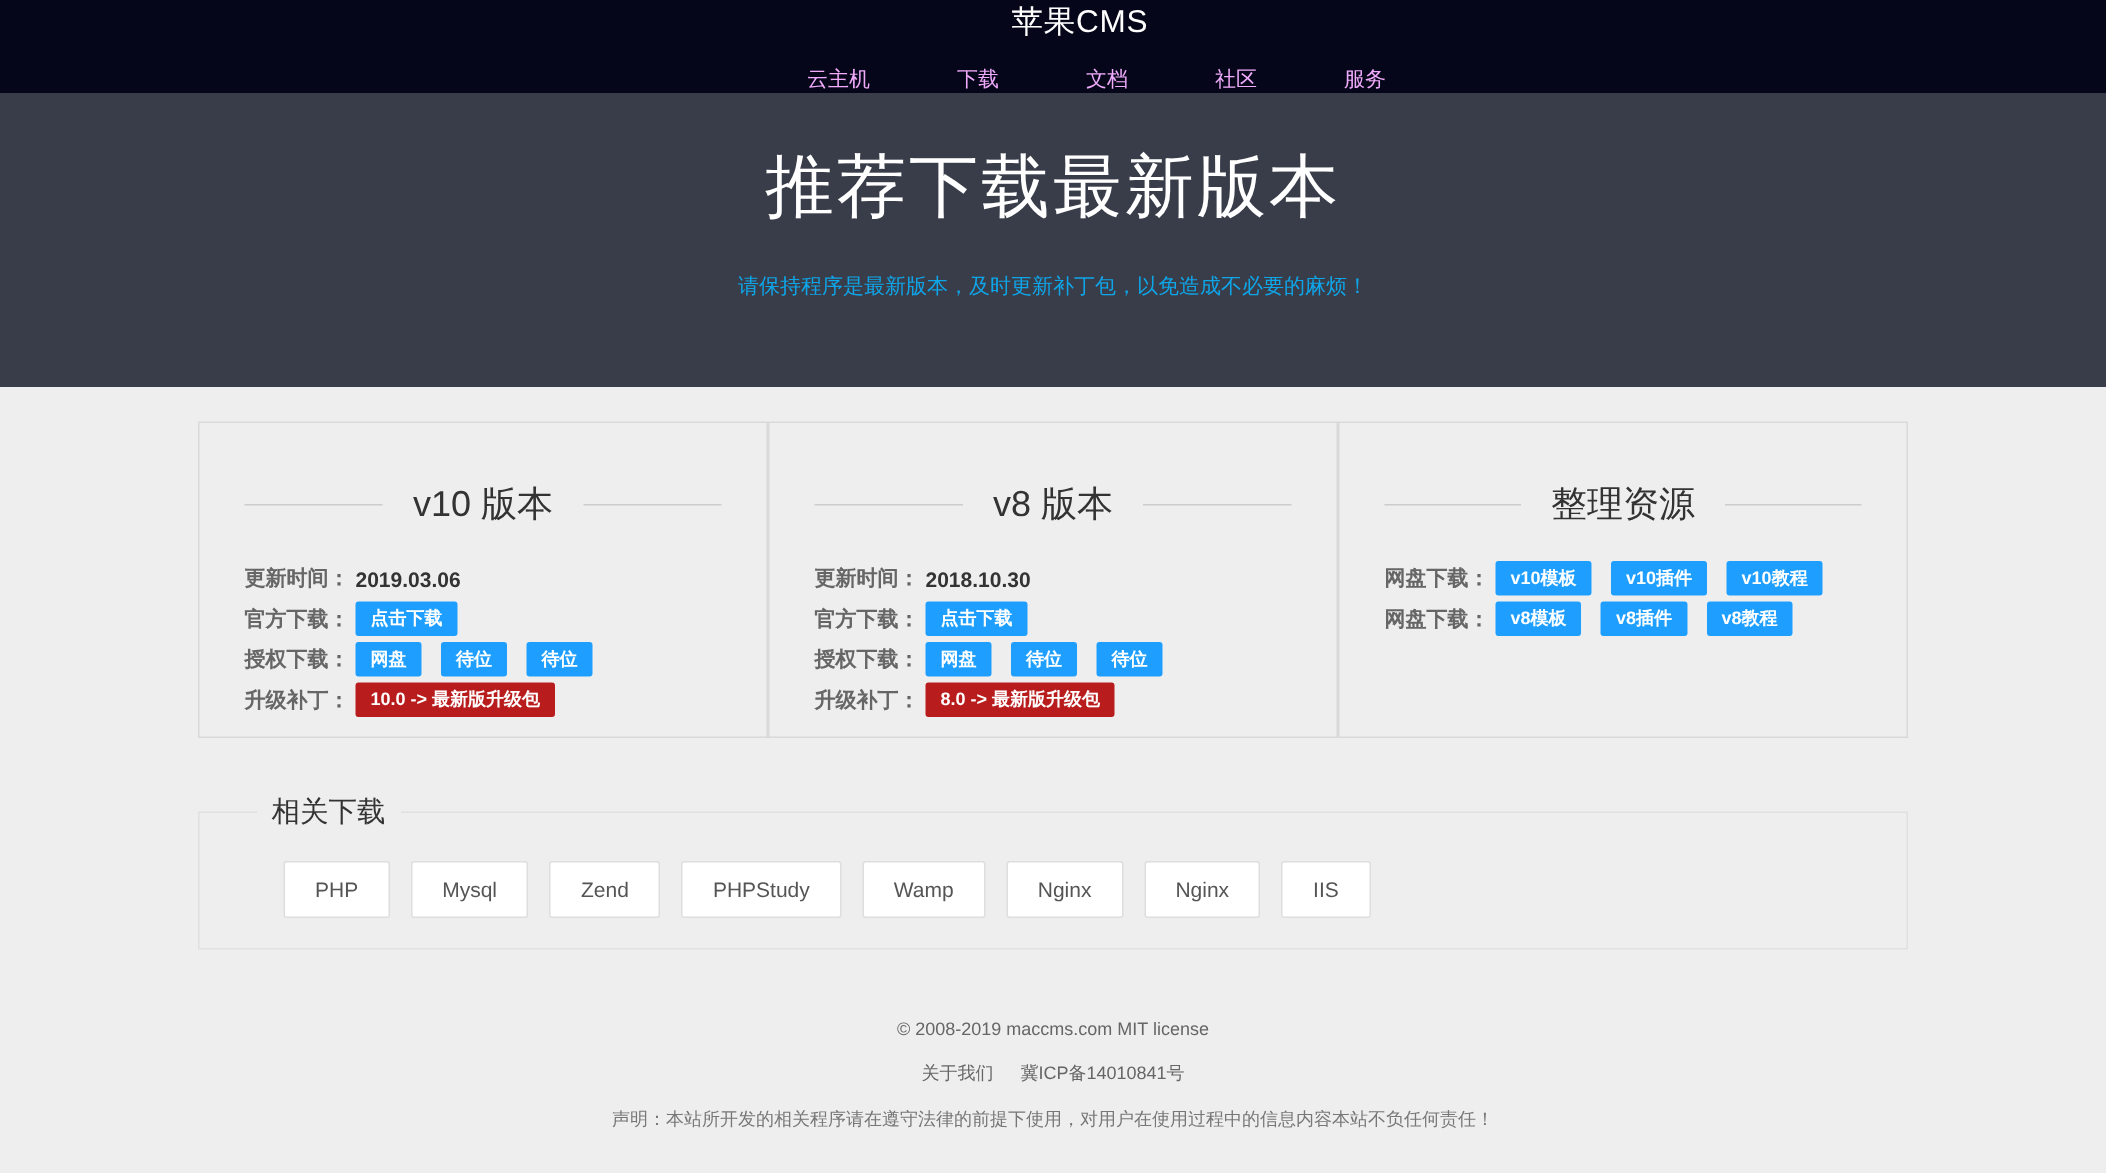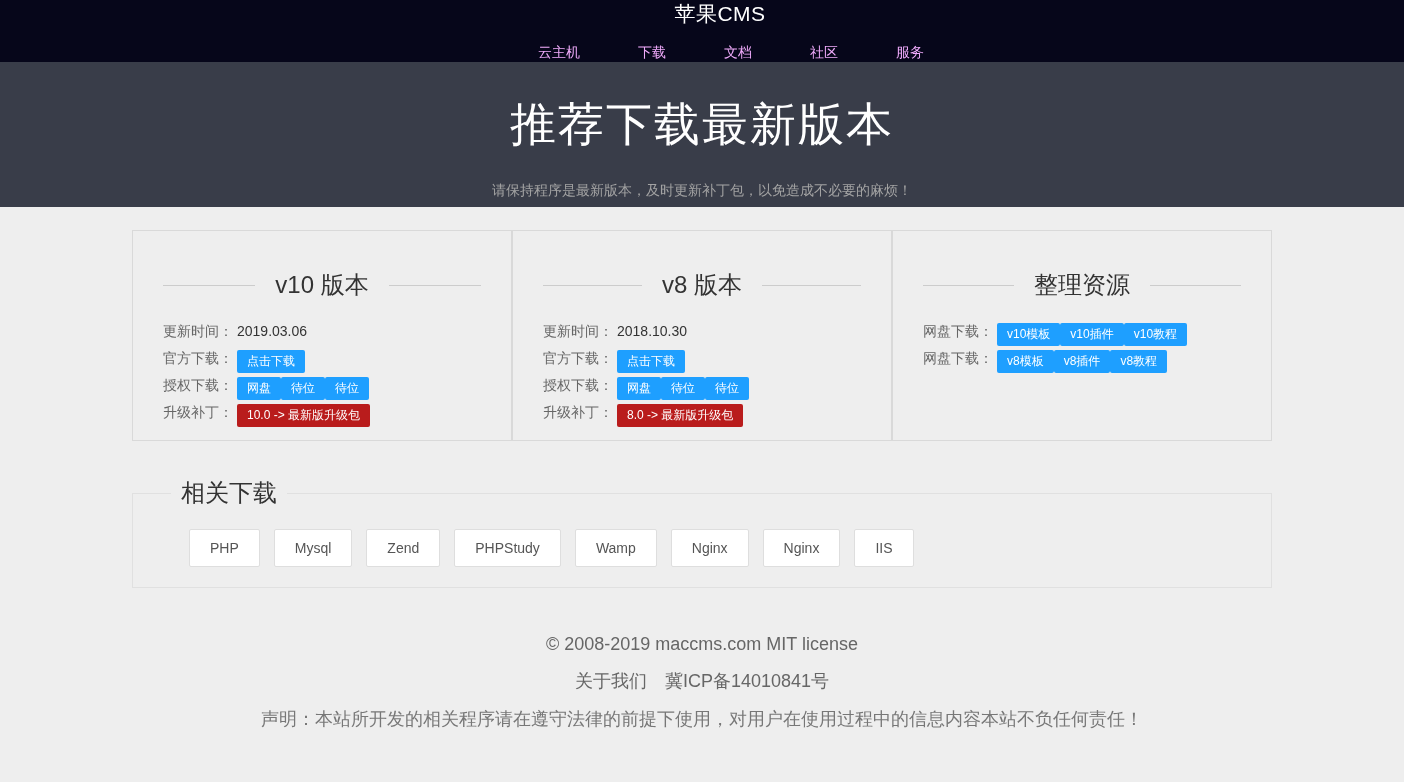--- a/index.html
+++ b/index.html
@@ -15,57 +15,57 @@
   .navbar { height:62px; background:#06061a; }
   .nav-inner {
     width:1140px; margin:0 auto; height:100%;
     display:flex; align-items:center; justify-content:space-between;flex-direction:column;
   }
   .logo { color:#ffffff; font-size:21px; margin-left:36px; letter-spacing:.5px; }
   .menu { display:flex; align-items:center; }
   .nav-item { color:#f0abfc; font-size:14px; margin-left:58px; }
 
   
-  .hero { height:145px; background:#393D49; text-align:center; }
+  .hero { height:196px; background:#393D49; text-align:center; }
   .hero h1 { margin:0; padding-top:32px; color:#ffffff; font-size:46px; font-weight:400; letter-spacing:2px; }
-  .hero p  { margin:26px 0 14px; color:#a3a3a3; font-size:14px; }
+  .hero p  { margin:26px 0 14px; color:#0ea5e9; font-size:14px; }
 
   
   .container { width:1140px; margin:0 auto; }
   .cards { display:flex; margin-top:23px; }
   .card {
     flex:1; height:211px; border:1px solid #d9d9d9;
     padding:0 30px;
   }
   .card-title { display:flex; align-items:center; margin-top:38px; margin-bottom:22px; }
   .card-title h2 { margin:0 20px; font-size:24px; font-weight:400; color:#333; white-space:nowrap; }
   .tline { flex:1; height:1px; background:#cccccc; }
-  .card-row { display:flex; align-items:flex-start; margin-bottom:4px; min-height:23px; font-size:14px; }
+  .card-row { display:flex; align-items:center; margin-bottom:4px; min-height:23px; font-size:14px;font-weight:bold; }
   .row-label { color:#666; white-space:nowrap; margin-right:4px; }
   .row-value { color:#333; }
   .btn {
     display:inline-block; height:23px; line-height:23px; padding:0 10px;
-    border-radius:2px; color:#fff !important; font-size:12px; white-space:nowrap;
+    border-radius:2px; color:#fff !important; font-size:12px; margin-right:13px; white-space:nowrap;
   }
   .btn-blue   { background:#1E9FFF; }
   .btn-orange { background:#b91c1c; }
 
   
   .related {
     margin:36px 0 0; border:1px solid #e0e0e0; padding:16px 20px 20px;
   }
-  .related legend { margin-left:18px; padding:0 10px; font-size:24px; color:#333; }
+  .related legend { margin-left:18px; padding:0 10px; font-size:19px; color:#333; }
   .related-btns { display:flex; gap:14px; margin-top:4px;padding-left:36px; }
   .rbtn {
     background:#ffffff; border:1px solid #dedede; border-radius:2px;
     height:38px; line-height:36px; padding:0 20px; font-size:14px; color:#555;
   }
 
   
-  .footer { text-align:center; margin-top:46px; font-size:18px; }
+  .footer { text-align:center; margin-top:46px; font-size:12px; }
   .footer p { margin:0 0 14px; color:#666; }
   .footer .disclaimer { color:#777; }
   .footer .about { color:#666; margin-right:18px; }
 </style>
 </head>
 <body>
 
 <header class="navbar">
   <div class="nav-inner">
     <a class="logo">苹果CMS</a>

